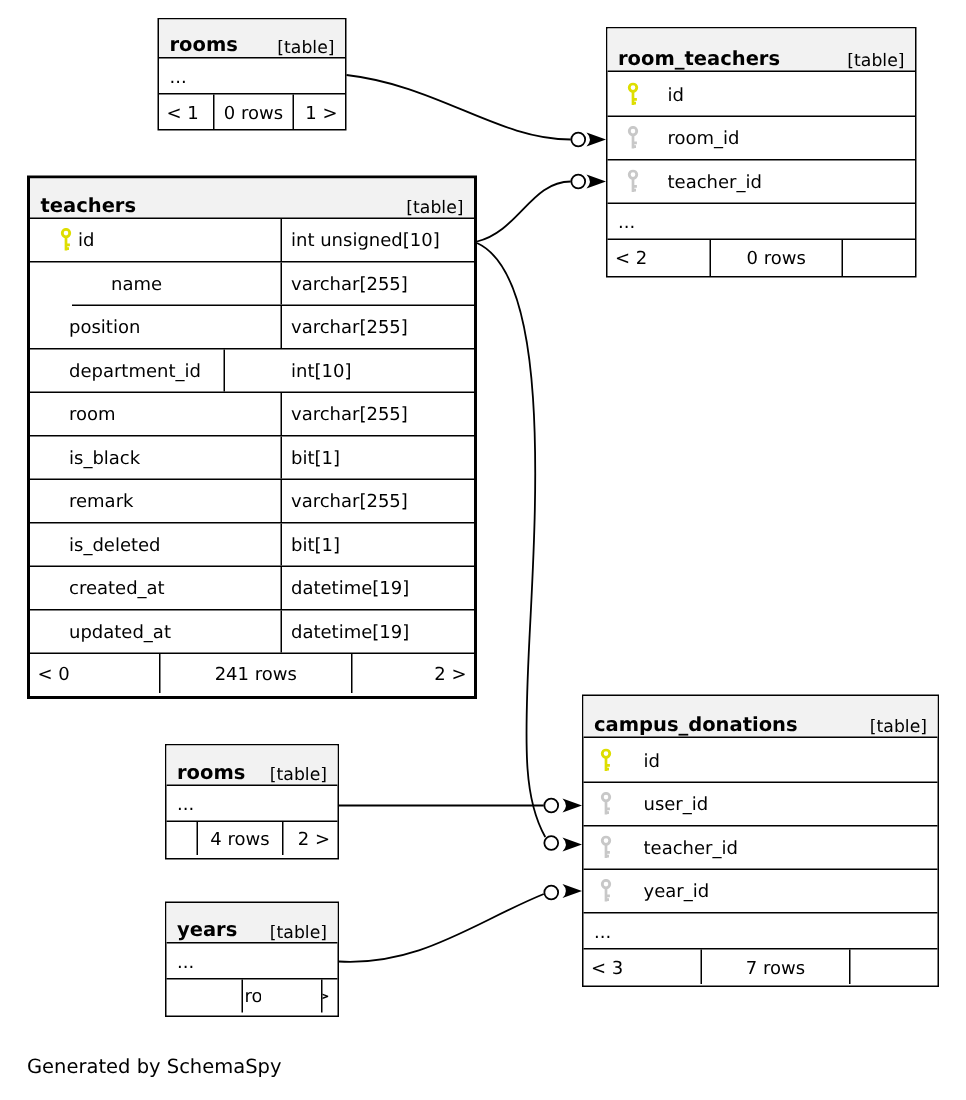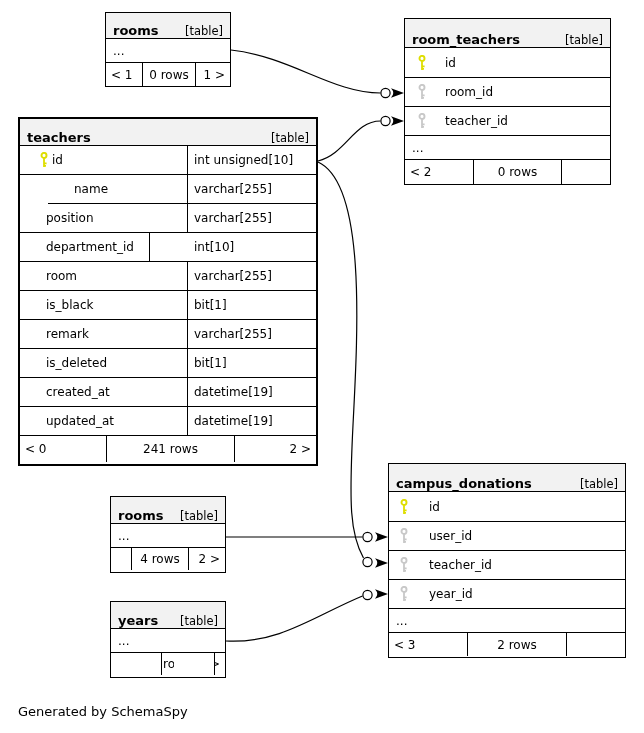--- a/index.html
+++ b/index.html
@@ -299,20 +299,20 @@
             <path d="M4 5.8 L4 15 M4 11.3 L6.6 11.3 M4 13.8 L6 13.8" stroke="currentColor" stroke-width="1.8" fill="none"></path>
           </svg>
       </span>
       <span class="single-cell">year_id</span>
     </div>
     <div class="ellipsis-row" style="height:24px;">
       <span>...</span>
     </div>
     <div class="tbl-footer" style="height:23px;">
       <span class="fcell" style="width:78px;">&lt; 3</span>
-      <span class="fcell c" style="width:99px;">2 rows</span>
+      <span class="fcell c" style="width:99px;">7 rows</span>
       <span class="fcell r" style="flex:1;"></span>
     </div>
   </div>
 
   <div class="gen-note">Generated by SchemaSpy</div>
 
 </div>
 
 </body></html>

